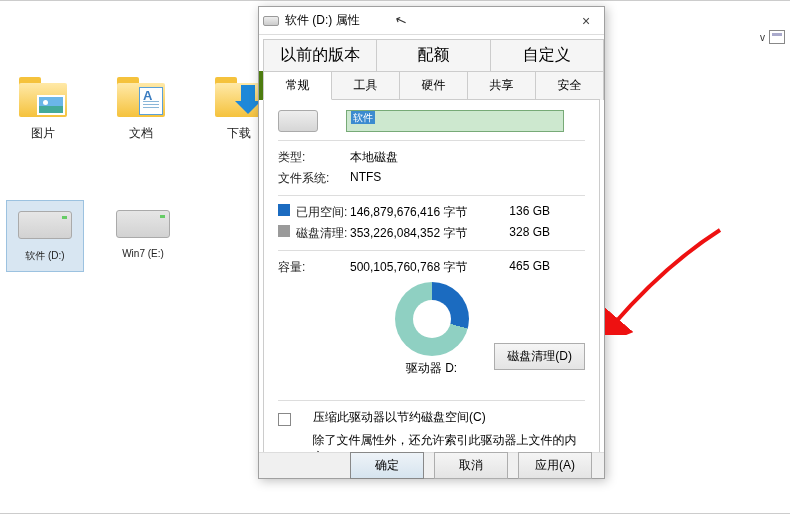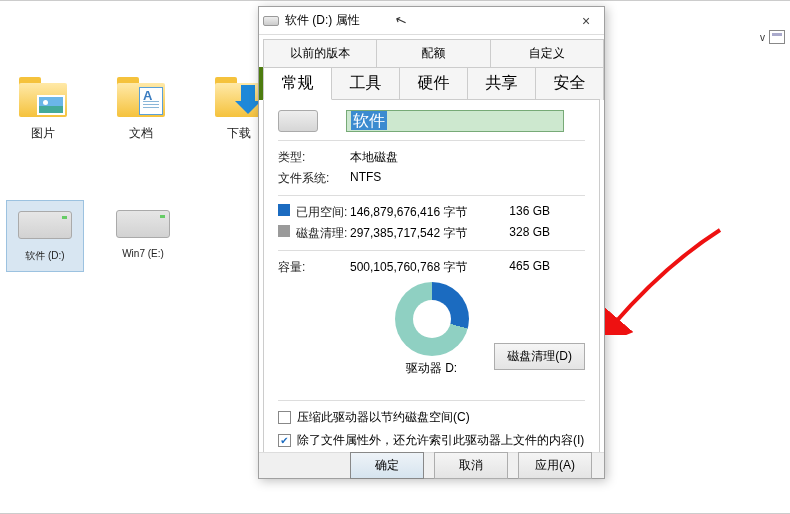--- a/index.html
+++ b/index.html
@@ -163,27 +163,27 @@
 .title-text { flex: 1; }
 .close-x { width: 28px; text-align:center; font-size:14px; color:#444; }
 .cursor-arrow {
   position:absolute; top:12px; left:395px;
   font-size:14px; color:#333;
   transform: rotate(-20deg);
   pointer-events: none;
 }
 .tabs-row2 {
   display:flex;
-  font-size:12px;
+  font-size:16px;
   background:#fff;
   padding-top: 4px;
 }
 .tabs-row1 {
   display:flex;
-  font-size:16px;
+  font-size:12px;
   background:#4d7c0f;
 }
 .tab {
   flex:1; text-align:center;
   padding: 5px 0;
   border: 1px solid #ccc;
   border-bottom:none;
   background:#f5f5f5;
   margin-left:-1px;
   position:relative;
@@ -207,21 +207,21 @@
   background: linear-gradient(#eee,#d6d6d6);
   border:1px solid #aaa;
   border-radius:3px;
   margin-right: 28px;
 }
 .name-input {
   width: 218px; height: 22px;
   border:1px solid #7a7;
   background:#cde8cf;
   color:#fff;
-  font-size:16px;
+  font-size:10px;
   padding: 0 4px;
 }
 .name-input .sel {
   background:#3b8bd0; color:#fff; padding: 1px 2px;
 }
 .hr { border:none; border-top:1px solid #ddd; margin: 8px 0; }
 .kv { display:flex; font-size:12px; margin: 4px 0; }
 .kv .k { width: 72px; color:#222; }
 .kv .v1 { width: 140px; }
 .kv .v2 { width: 60px; text-align:right; }
@@ -245,21 +245,21 @@
 .btn {
   display:inline-block;
   min-width: 70px;
   padding: 4px 12px;
   font-size:12px;
   text-align:center;
   border:1px solid #adadad;
   background: linear-gradient(#f5f5f5,#e4e4e4);
 }
 .btn.primary { border-color:#888; background:linear-gradient(#eef3f8,#d6e4ef); }
-.check-row { display:flex; align-items:center; gap:6px; font-size:12px; margin:6px 0; }
+.check-row { display:flex; align-items:flex-end; gap:22px; font-size:12px; margin:6px 0; }
 .checkbox { width:13px; height:13px; border:1px solid #888; display:inline-flex; align-items:center; justify-content:center; font-size:10px; color:#1b6bc0; background:#fff; }
 .checkbox.checked::after { content:"✔"; }
 .dlg-buttons {
   position:absolute;
   left:0; right:0; bottom:0;
   height: 26px;
   background:#f0f0f0;
   border-top:1px solid #ddd;
   display:flex;
   justify-content:flex-end;
@@ -367,21 +367,21 @@
       <div class="v1">NTFS</div>
     </div>
     <hr class="hr">
     <div class="kv">
       <div class="k"><span class="sq blue"></span><span>已用空间:</span></div>
       <div class="v1">146,879,676,416 字节</div>
       <div class="v2">136 GB</div>
     </div>
     <div class="kv">
       <div class="k"><span class="sq gray"></span><span>磁盘清理:</span></div>
-      <div class="v1">297,385,717,542 字节</div>
+      <div class="v1">353,226,084,352 字节</div>
       <div class="v2">328 GB</div>
     </div>
     <hr class="hr">
     <div class="kv">
       <div class="k">容量:</div>
       <div class="v1">500,105,760,768 字节</div>
       <div class="v2">465 GB</div>
     </div>
 
     <div class="pie"></div>

